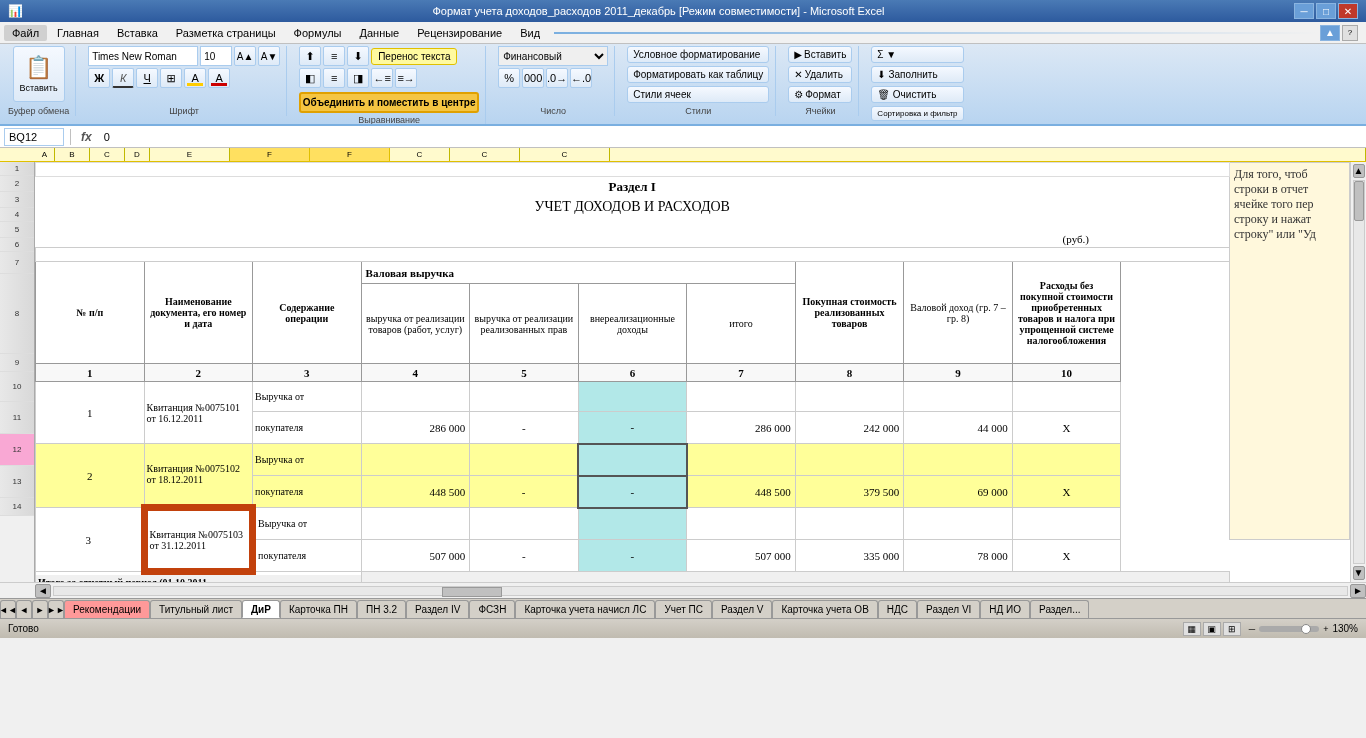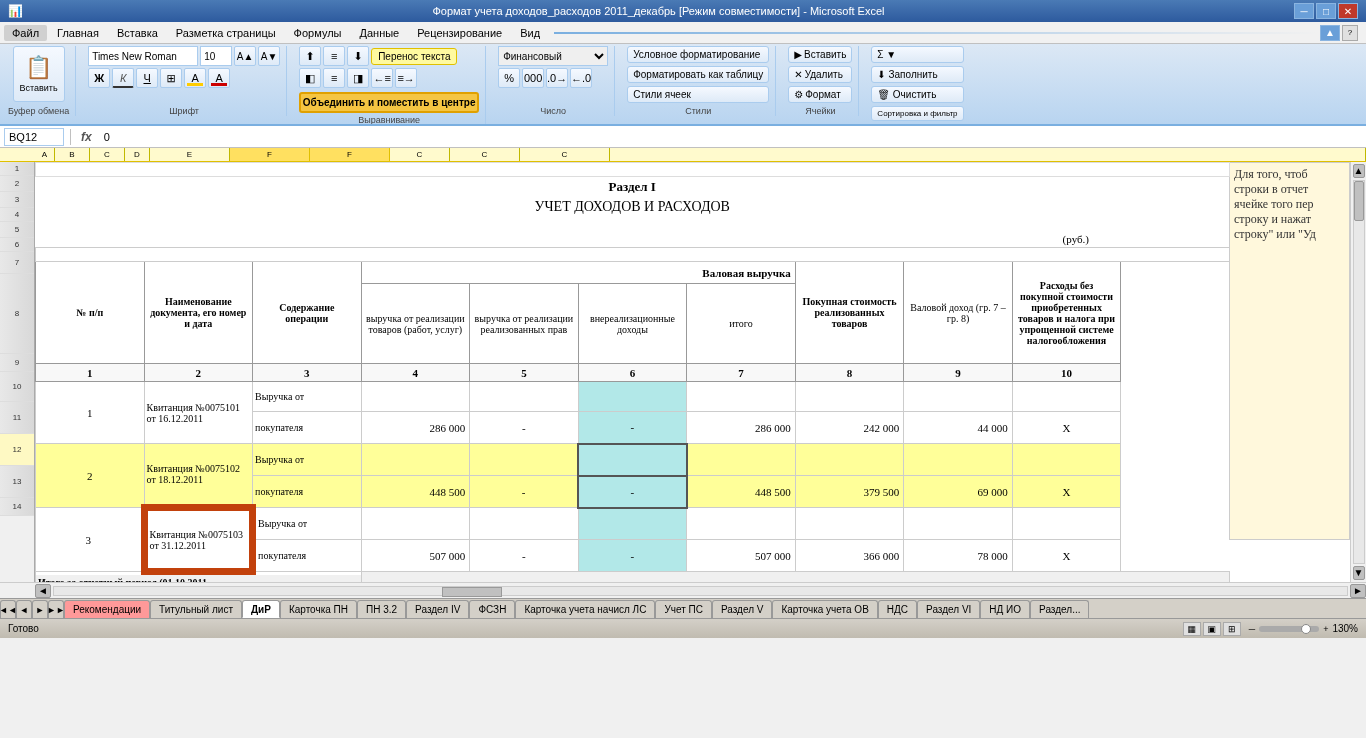--- a/index.html
+++ b/index.html
@@ -402,21 +402,21 @@
     <div class="row-header" style="height:16px; font-size:8px;">2</div>
     <div class="row-header" style="height:16px; font-size:8px;">3</div>
     <div class="row-header" style="height:14px; font-size:8px;">4</div>
     <div class="row-header" style="height:16px; font-size:8px;">5</div>
     <div class="row-header" style="height:14px; font-size:8px;">6</div>
     <div class="row-header" style="height:22px; font-size:8px;">7</div>
     <div class="row-header" style="height:80px; font-size:8px;">8</div>
     <div class="row-header" style="height:18px; font-size:8px;">9</div>
     <div class="row-header" style="height:30px; font-size:8px;">10</div>
     <div class="row-header" style="height:32px; font-size:8px;">11</div>
-    <div class="row-header" style="height:32px; font-size:8px; background:#fef9c3;">12</div>
+    <div class="row-header" style="height:32px; font-size:8px; background:#f9a8d4;">12</div>
     <div class="row-header" style="height:32px; font-size:8px;">13</div>
     <div class="row-header" style="height:18px; font-size:8px;">14</div>
   </div>
 
   <div style="flex:1; overflow:hidden; position:relative;">
     <table class="excel-table" style="width:100%; border-collapse:collapse; font-family:'Times New Roman',serif;">
 
       <tbody>
           <tr>
         <td colspan="11" style="height:14px; border:1px solid #ddd;"></td>
@@ -440,21 +440,21 @@
       </tr>
 
       <tr>
         <td colspan="11" style="height:14px; border:1px solid #ccc;"></td>
       </tr>
 
       <tr>
         <td rowspan="2" style="width:25px; text-align:center; border:1px solid #999; font-weight:bold; font-size:10px; vertical-align:middle;"><span>№ п/п</span></td>
         <td rowspan="2" style="width:100px; text-align:center; border:1px solid #999; font-size:10px; vertical-align:middle; font-weight:bold;"><span>Наименование документа, его номер и дата</span></td>
         <td rowspan="2" style="width:70px; text-align:center; border:1px solid #999; font-size:10px; vertical-align:middle; font-weight:bold;"><span>Содержание операции</span></td>
-        <td colspan="4" style="text-align:right; border:1px solid #999; font-weight:bold; font-size:11px; background:white; height:22px;">Валовая выручка</td>
+        <td colspan="4" style="text-align:left; border:1px solid #999; font-weight:bold; font-size:11px; background:white; height:22px;">Валовая выручка</td>
         <td rowspan="2" style="width:70px; text-align:center; border:1px solid #999; font-size:10px; vertical-align:middle; font-weight:bold;"><span>Покупная стоимость реализованных товаров</span></td>
         <td rowspan="2" style="width:70px; text-align:center; border:1px solid #999; font-size:10px; vertical-align:middle; font-weight:normal;"><span>Валовой доход (гр. 7 – гр. 8)</span></td>
         <td rowspan="2" style="width:90px; text-align:center; border:1px solid #999; font-size:10px; vertical-align:middle; font-weight:bold;"><span>Расходы без покупной стоимости приобретенных товаров и налога при упрощенной системе налогообложения</span></td>
       </tr>
 
       <tr>
         <td style="width:80px; text-align:center; border:1px solid #999; font-size:10px; vertical-align:middle; height:80px;">выручка от реализации товаров (работ, услуг)</td>
         <td style="width:80px; text-align:center; border:1px solid #999; font-size:10px; vertical-align:middle;">выручка от реализации реализованных прав</td>
         <td style="width:70px; text-align:center; border:1px solid #999; font-size:10px; vertical-align:middle;">внереализационные доходы</td>
         <td style="width:70px; text-align:center; border:1px solid #999; font-size:10px; vertical-align:middle;">итого</td>
@@ -530,21 +530,21 @@
         <td style="border:1px solid #ccc; padding:2px;"></td>
         <td style="border:1px solid #ccc; padding:2px;"></td>
         <td style="border:1px solid #ccc; padding:2px;"></td>
       </tr>
       <tr style="height:32px;">
         <td style="border:1px solid #ccc; font-size:10px; padding:2px;">покупателя</td>
         <td style="border:1px solid #ccc; text-align:right; padding:2px 4px;">507 000</td>
         <td style="border:1px solid #ccc; text-align:center; padding:2px;">-</td>
         <td style="border:1px solid #ccc; text-align:center; padding:2px; background:#b2e8e8;">-</td>
         <td style="border:1px solid #ccc; text-align:right; padding:2px 4px;">507 000</td>
-        <td style="border:1px solid #ccc; text-align:right; padding:2px 4px;">366 000</td>
+        <td style="border:1px solid #ccc; text-align:right; padding:2px 4px;">335 000</td>
         <td style="border:1px solid #ccc; text-align:right; padding:2px 4px;">78 000</td>
         <td style="border:1px solid #ccc; text-align:center; padding:2px;">X</td>
       </tr>
 
       <tr style="height:18px; background:#f0f0f0;">
         <td colspan="3" style="border:1px solid #ccc; font-size:10px; padding:2px; font-weight:bold; overflow:hidden;">Итого за отчетный период (01.10.2011 –</td>
         <td colspan="8" style="border:1px solid #ccc;"></td>
       </tr>
     </tbody>
       </table>

